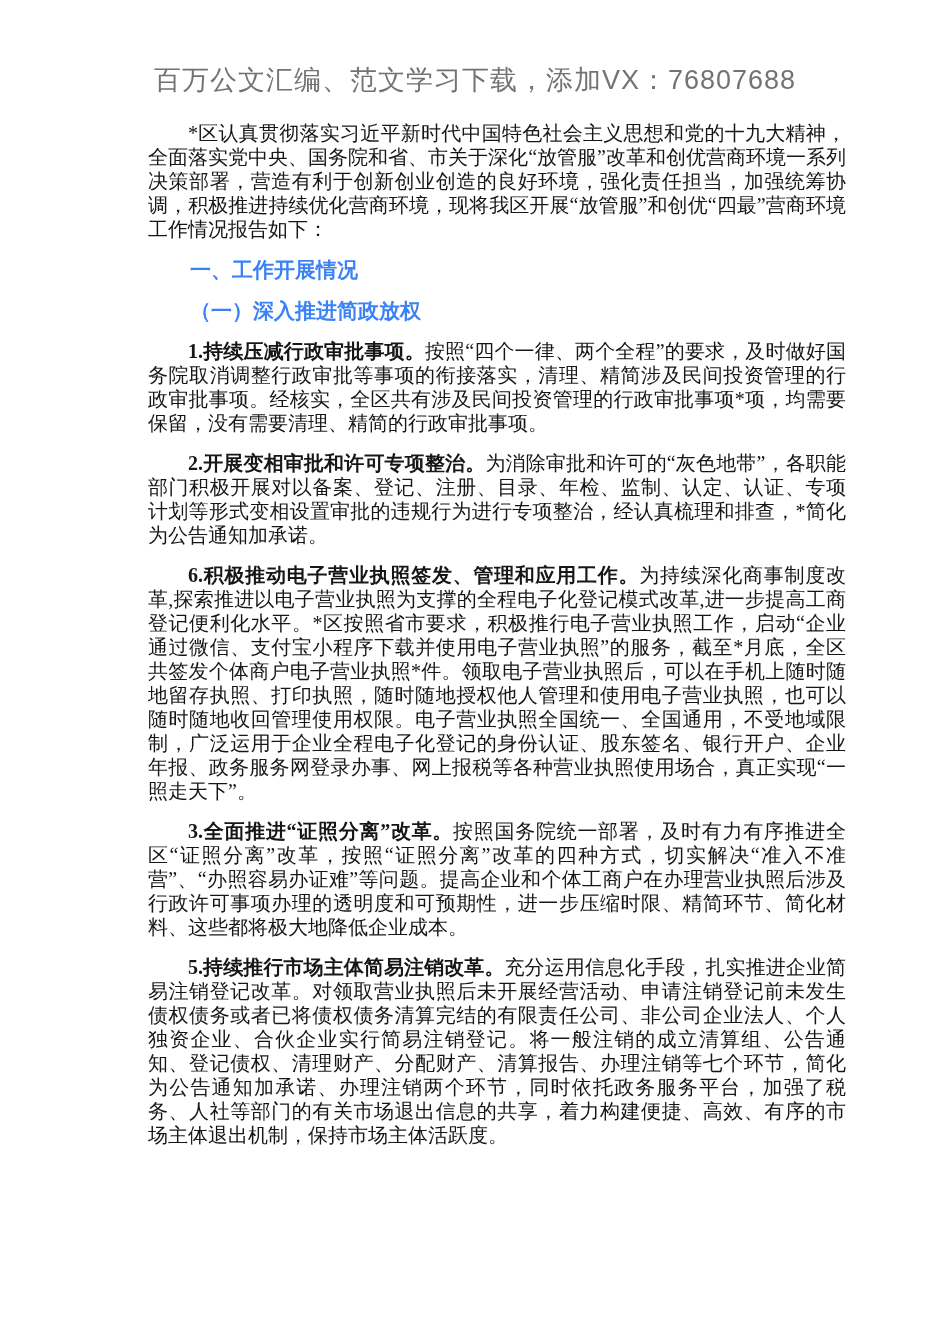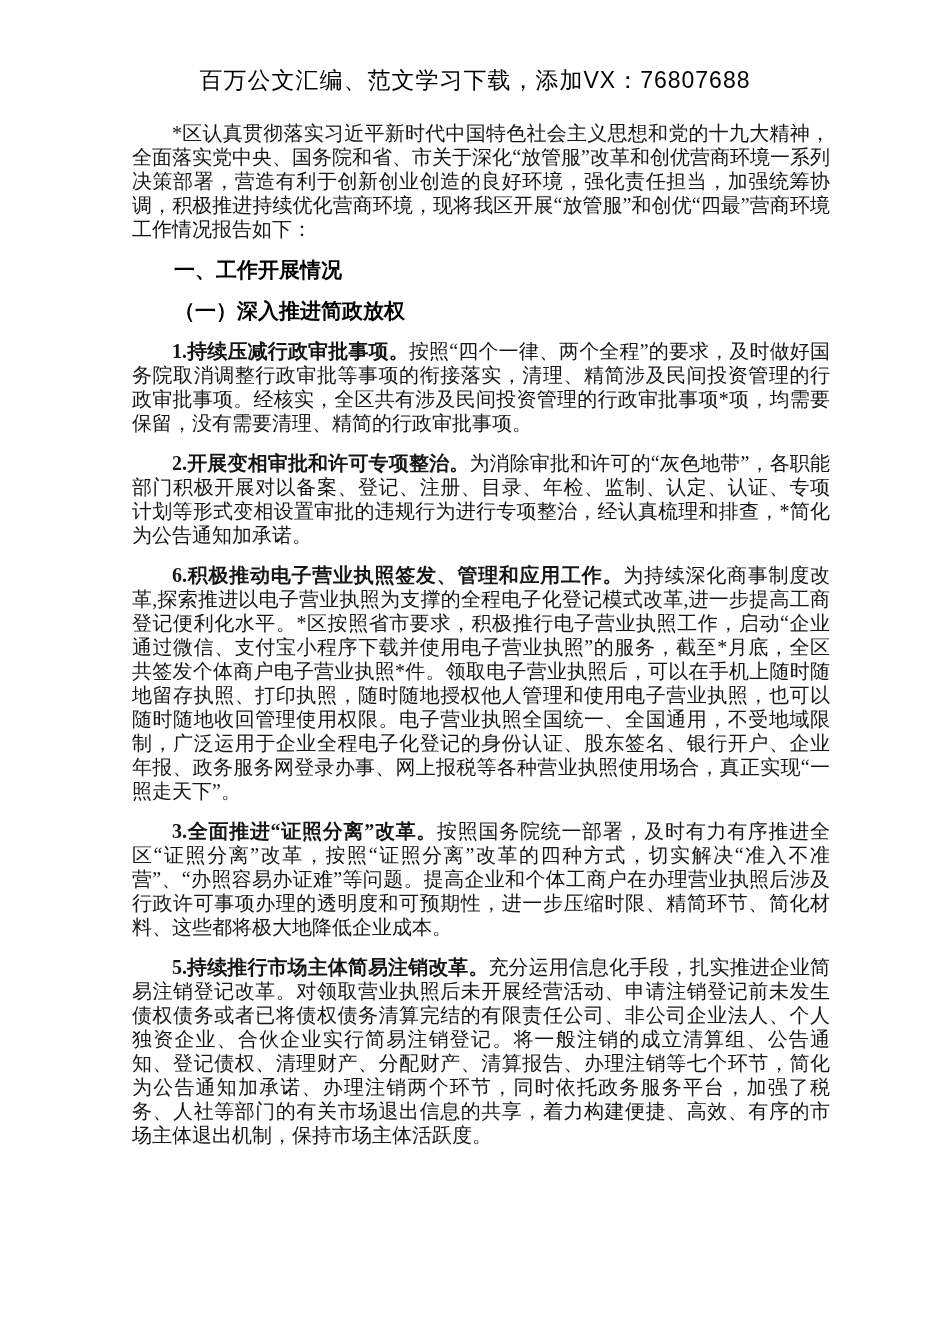--- a/index.html
+++ b/index.html
@@ -12,48 +12,48 @@
     font-family: "Liberation Serif", "DejaVu Serif", serif;
     color: #161616;
   }
   .promo-header {
     position: absolute;
     top: 66px;
     left: 0;
     width: 100%;
     text-align: center;
     font-family: "Liberation Sans", "DejaVu Sans", sans-serif;
-    font-size: 23px;
+    font-size: 27px;
     line-height: 28px;
-    color: #000000;
+    color: #737373;
     letter-spacing: 1px;
     white-space: nowrap;
   }
   .content {
     position: absolute;
     top: 121px;
-    left: 132px;
+    left: 148px;
     width: 698px;
   }
   .para {
     font-size: 20px;
     line-height: 24px;
     text-align: justify;
     text-indent: 2em;
     margin: 16px 0 0 0;
   }
   .para.first { margin-top: 0; }
   .heading1, .heading2 {
     font-size: 21px;
     line-height: 24px;
     font-weight: bold;
     font-family: Liberation Serif, serif;
     text-indent: 2em;
     margin: 17px 0 0 0;
-    color: #000000;
+    color: #3b82f6;
   }
   .lead {
     font-weight: bold;
     font-family: Liberation Serif, serif;
   }
 </style>
 </head>
 <body>
 
 <div class="page">

